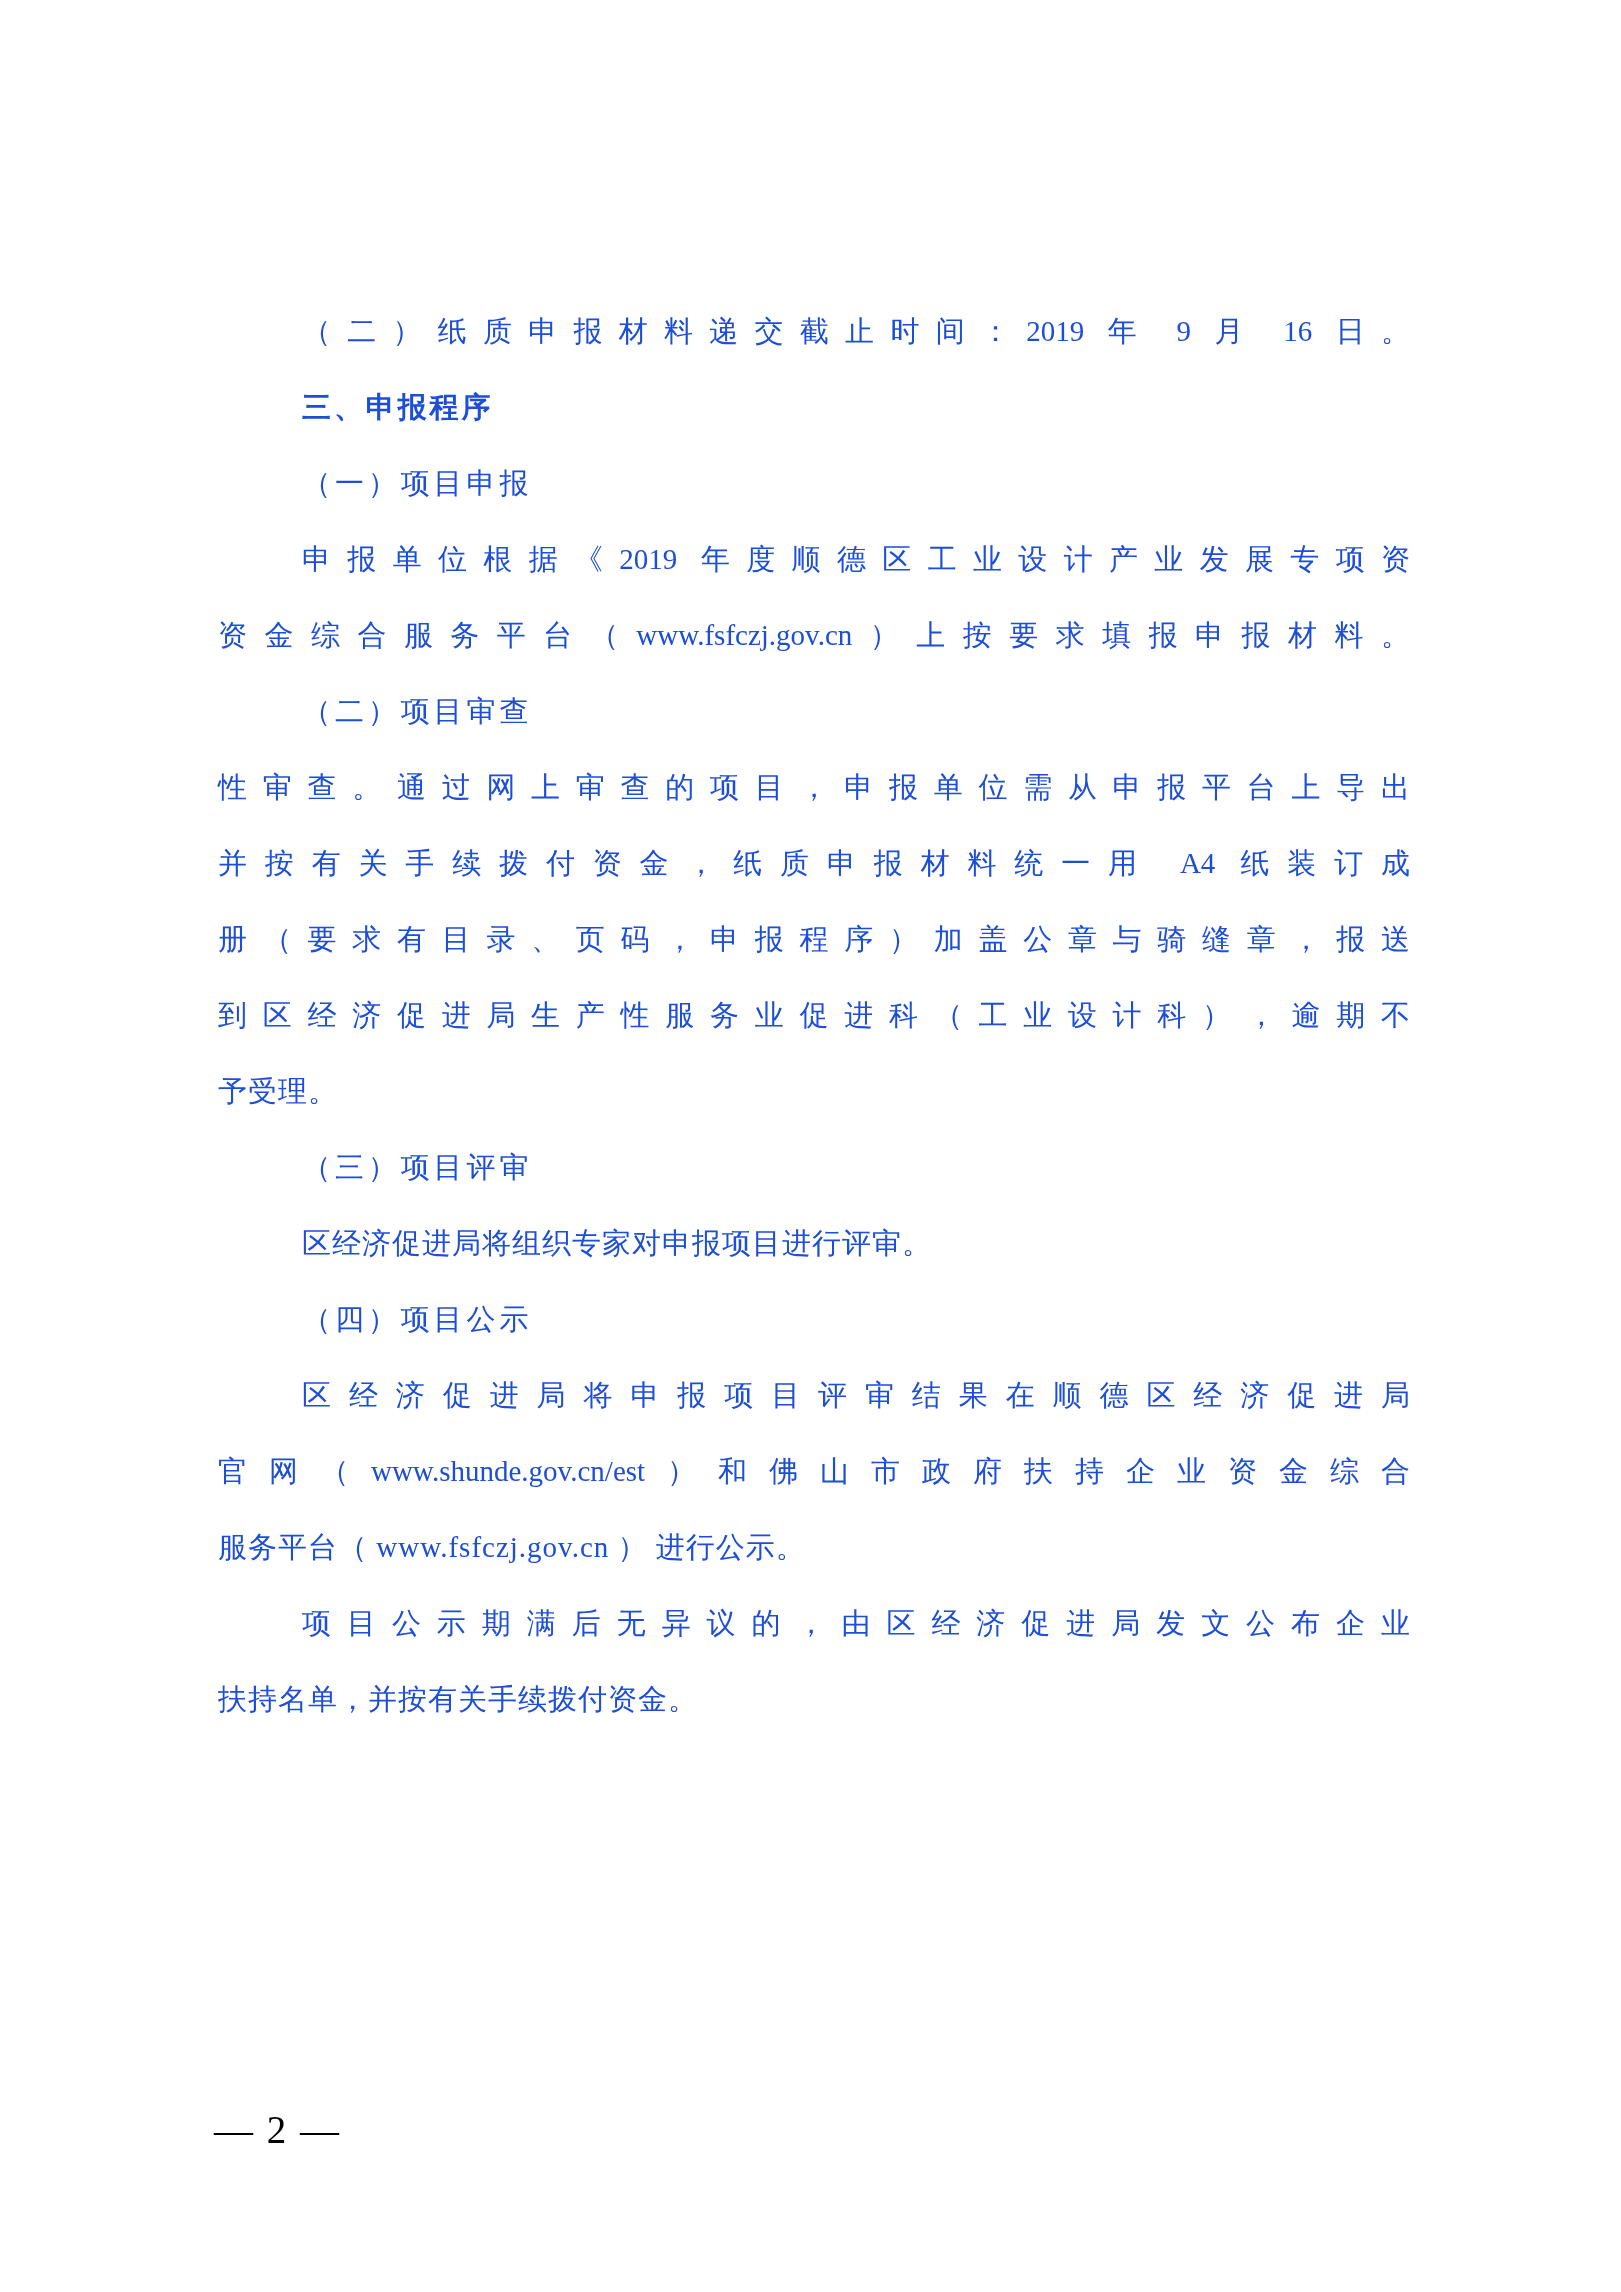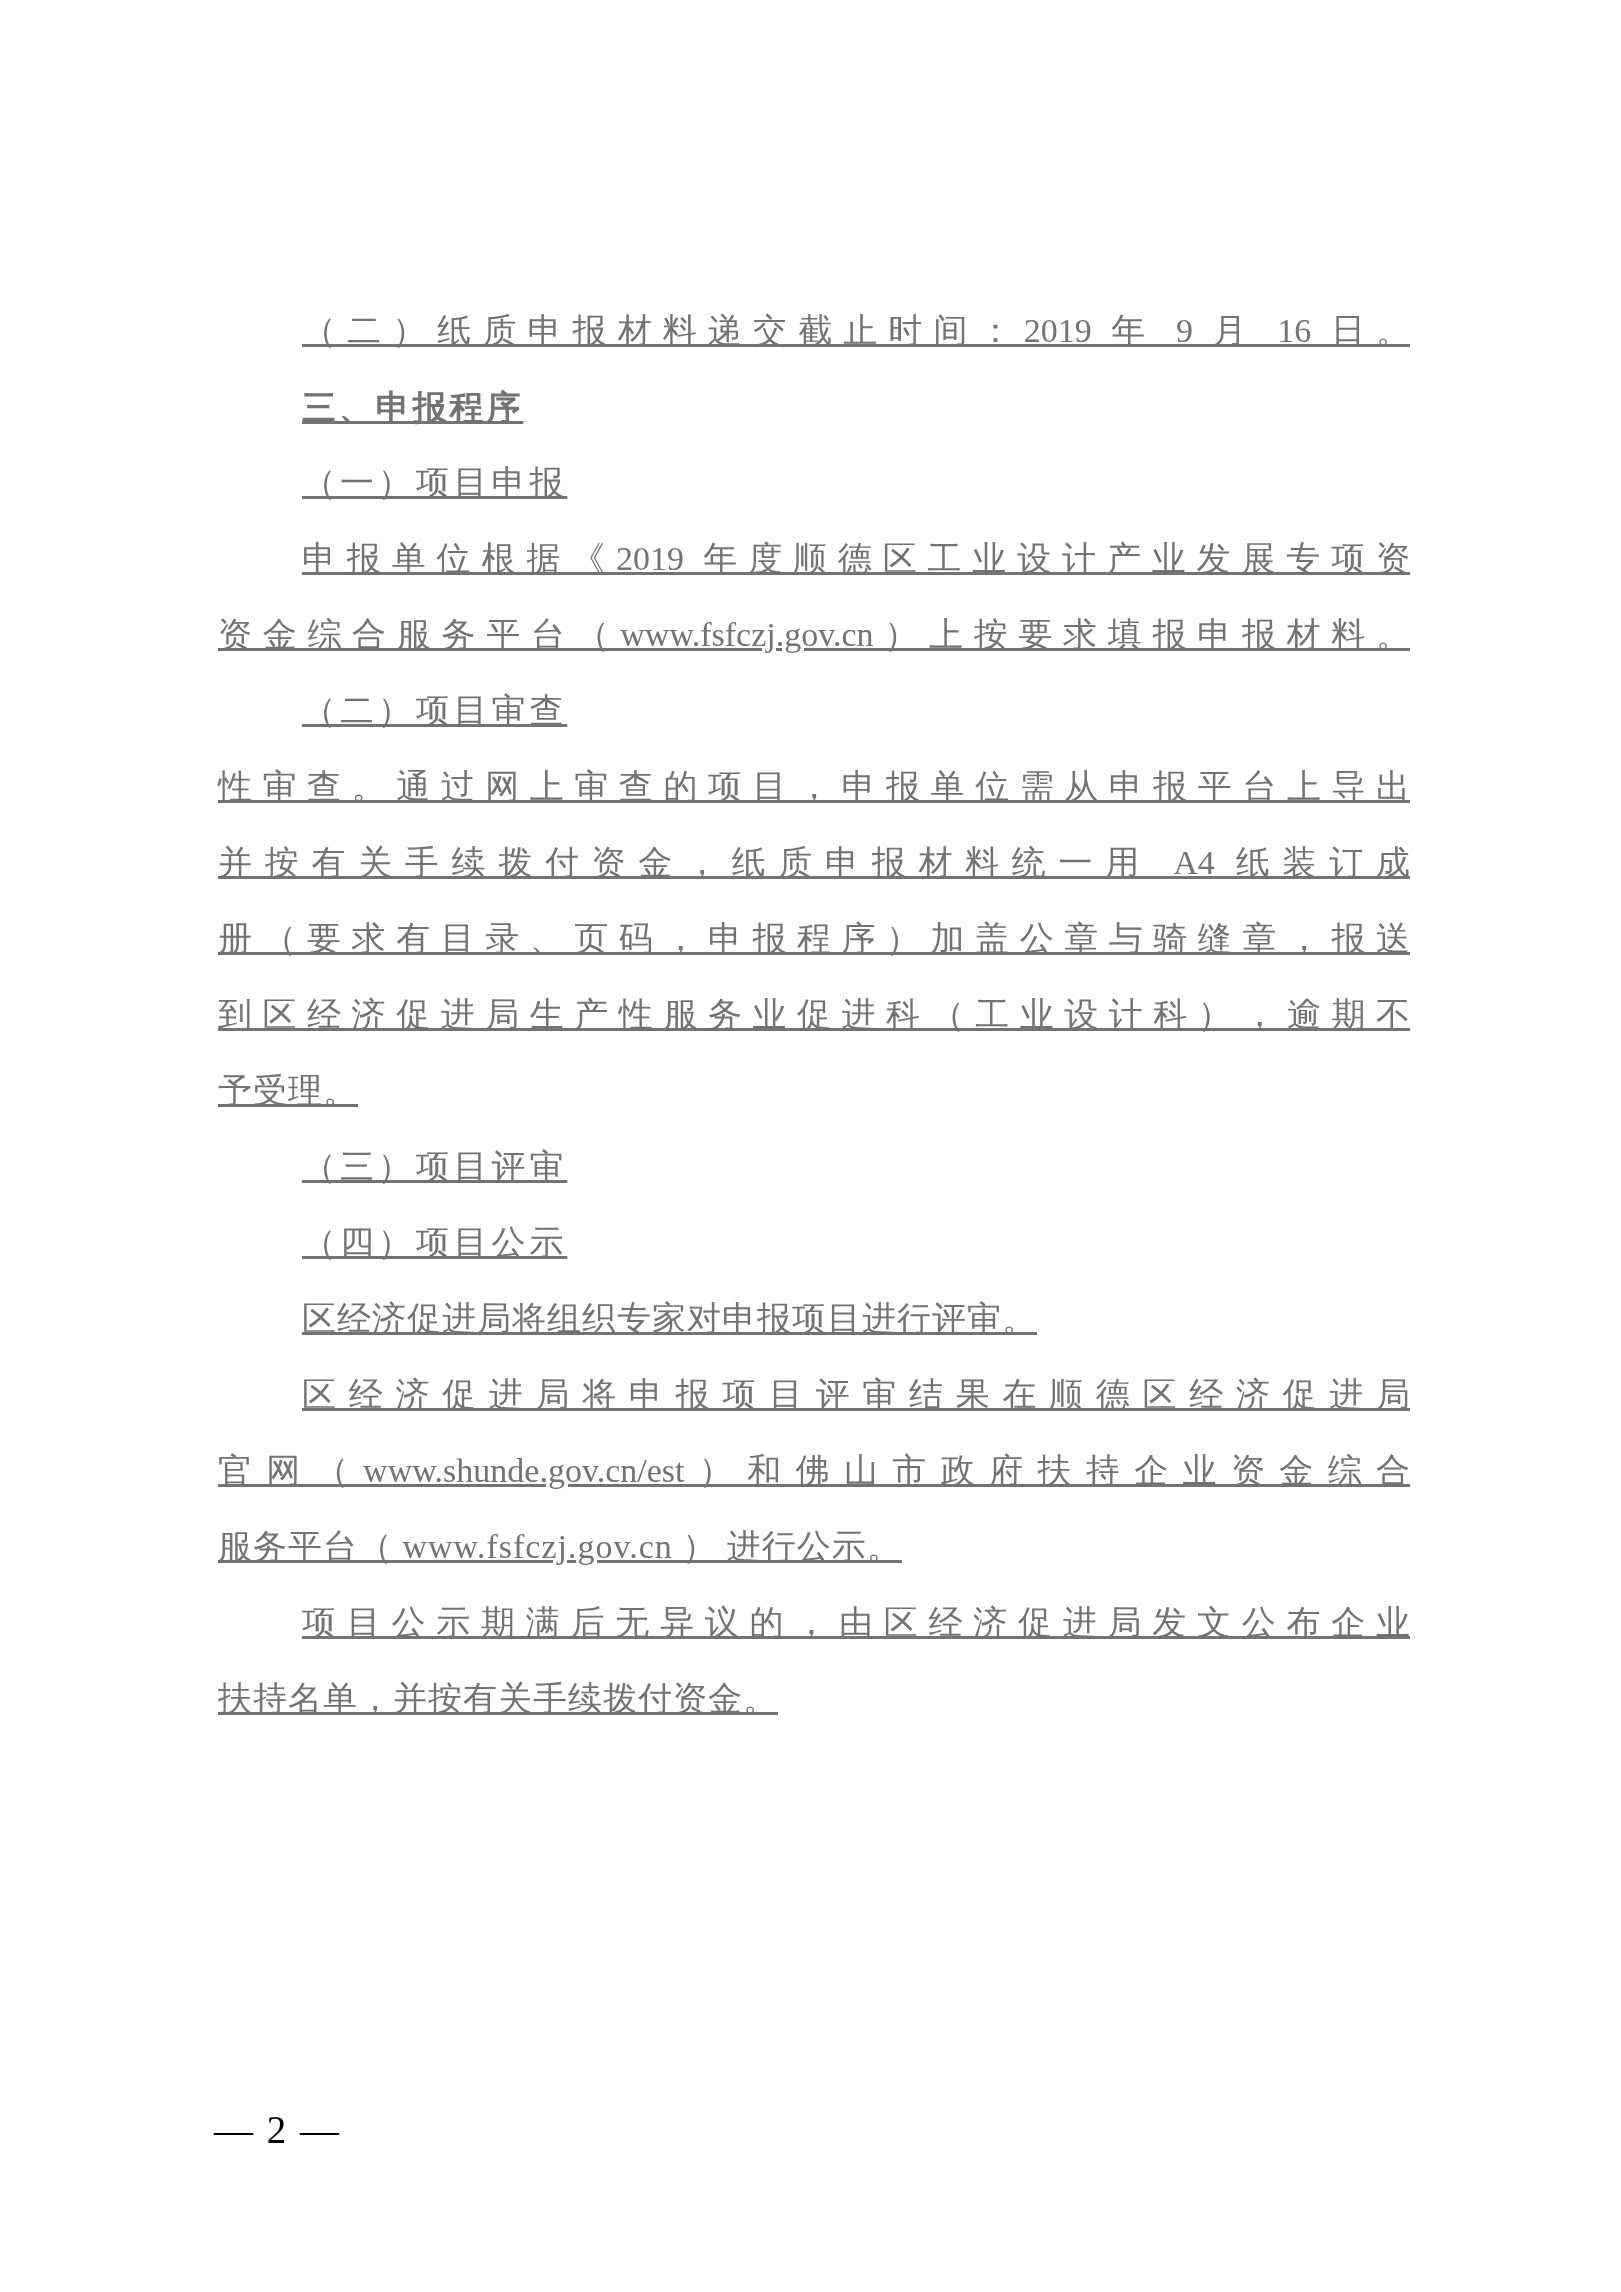--- a/index.html
+++ b/index.html
@@ -18,25 +18,24 @@
   }
   .content {
     position: absolute;
     left: 218px;
     top: 293px;
     width: 1192px;
   }
   .line {
     height: 76px;
     line-height: 76px;
-    font-size: 34px;
+    font-size: 29px;
     white-space: nowrap;
     letter-spacing: 1px;
-    color: #737373;
-    text-decoration: underline;
+    color: #1d4ed8;
   }
   .line.justify {
     white-space: normal;
     text-align: justify;
     text-align-last: justify;
     word-break: break-all;
     letter-spacing: 0;
   }
   .line.indent {
     text-indent: 84px;
@@ -70,22 +69,22 @@
     <div class="line indent sub">（一）项目申报</div>
     <div class="line indent justify">申报单位根据《2019 年度顺德区工业设计产业发展专项资</div>
     <div class="line justify">资金综合服务平台（www.fsfczj.gov.cn）上按要求填报申报材料。</div>
     <div class="line indent sub">（二）项目审查</div>
     <div class="line justify">性审查。通过网上审查的项目，申报单位需从申报平台上导出</div>
     <div class="line justify">并按有关手续拨付资金，纸质申报材料统一用 A4 纸装订成</div>
     <div class="line justify">册（要求有目录、页码，申报程序）加盖公章与骑缝章，报送</div>
     <div class="line justify">到区经济促进局生产性服务业促进科（工业设计科），逾期不</div>
     <div class="line">予受理。</div>
     <div class="line indent sub">（三）项目评审</div>
+    <div class="line indent">区经济促进局将组织专家对申报项目进行评审。</div>
     <div class="line indent sub">（四）项目公示</div>
-    <div class="line indent">区经济促进局将组织专家对申报项目进行评审。</div>
     <div class="line indent justify">区经济促进局将申报项目评审结果在顺德区经济促进局</div>
     <div class="line justify">官网（www.shunde.gov.cn/est）和佛山市政府扶持企业资金综合</div>
     <div class="line">服务平台（ www.fsfczj.gov.cn ） 进行公示。</div>
     <div class="line indent justify">项目公示期满后无异议的，由区经济促进局发文公布企业</div>
     <div class="line">扶持名单，并按有关手续拨付资金。</div>
   </div>
   <div class="page-footer">— 2 —</div>
 </div>
 
 

